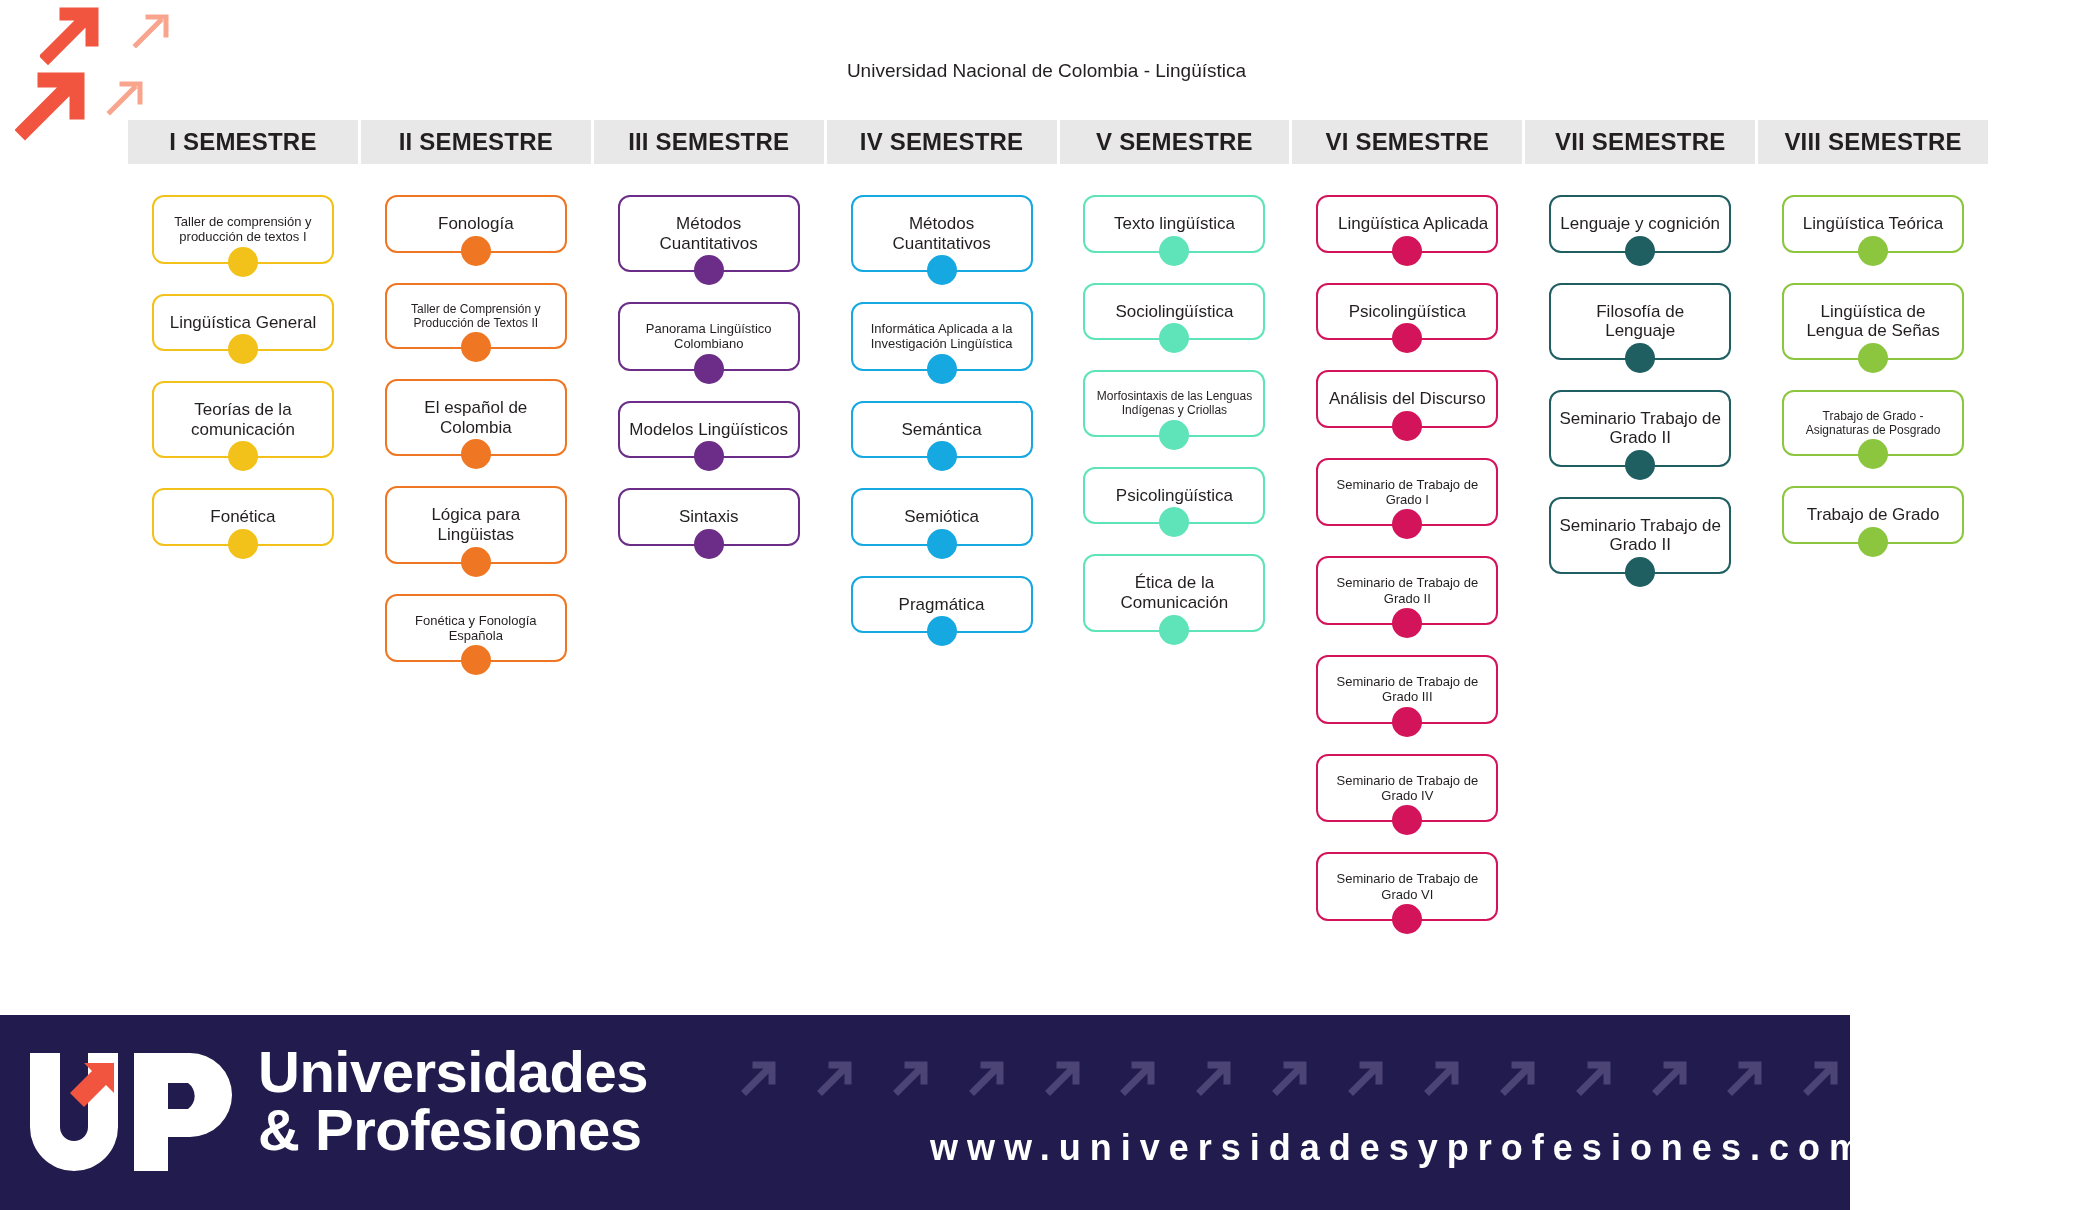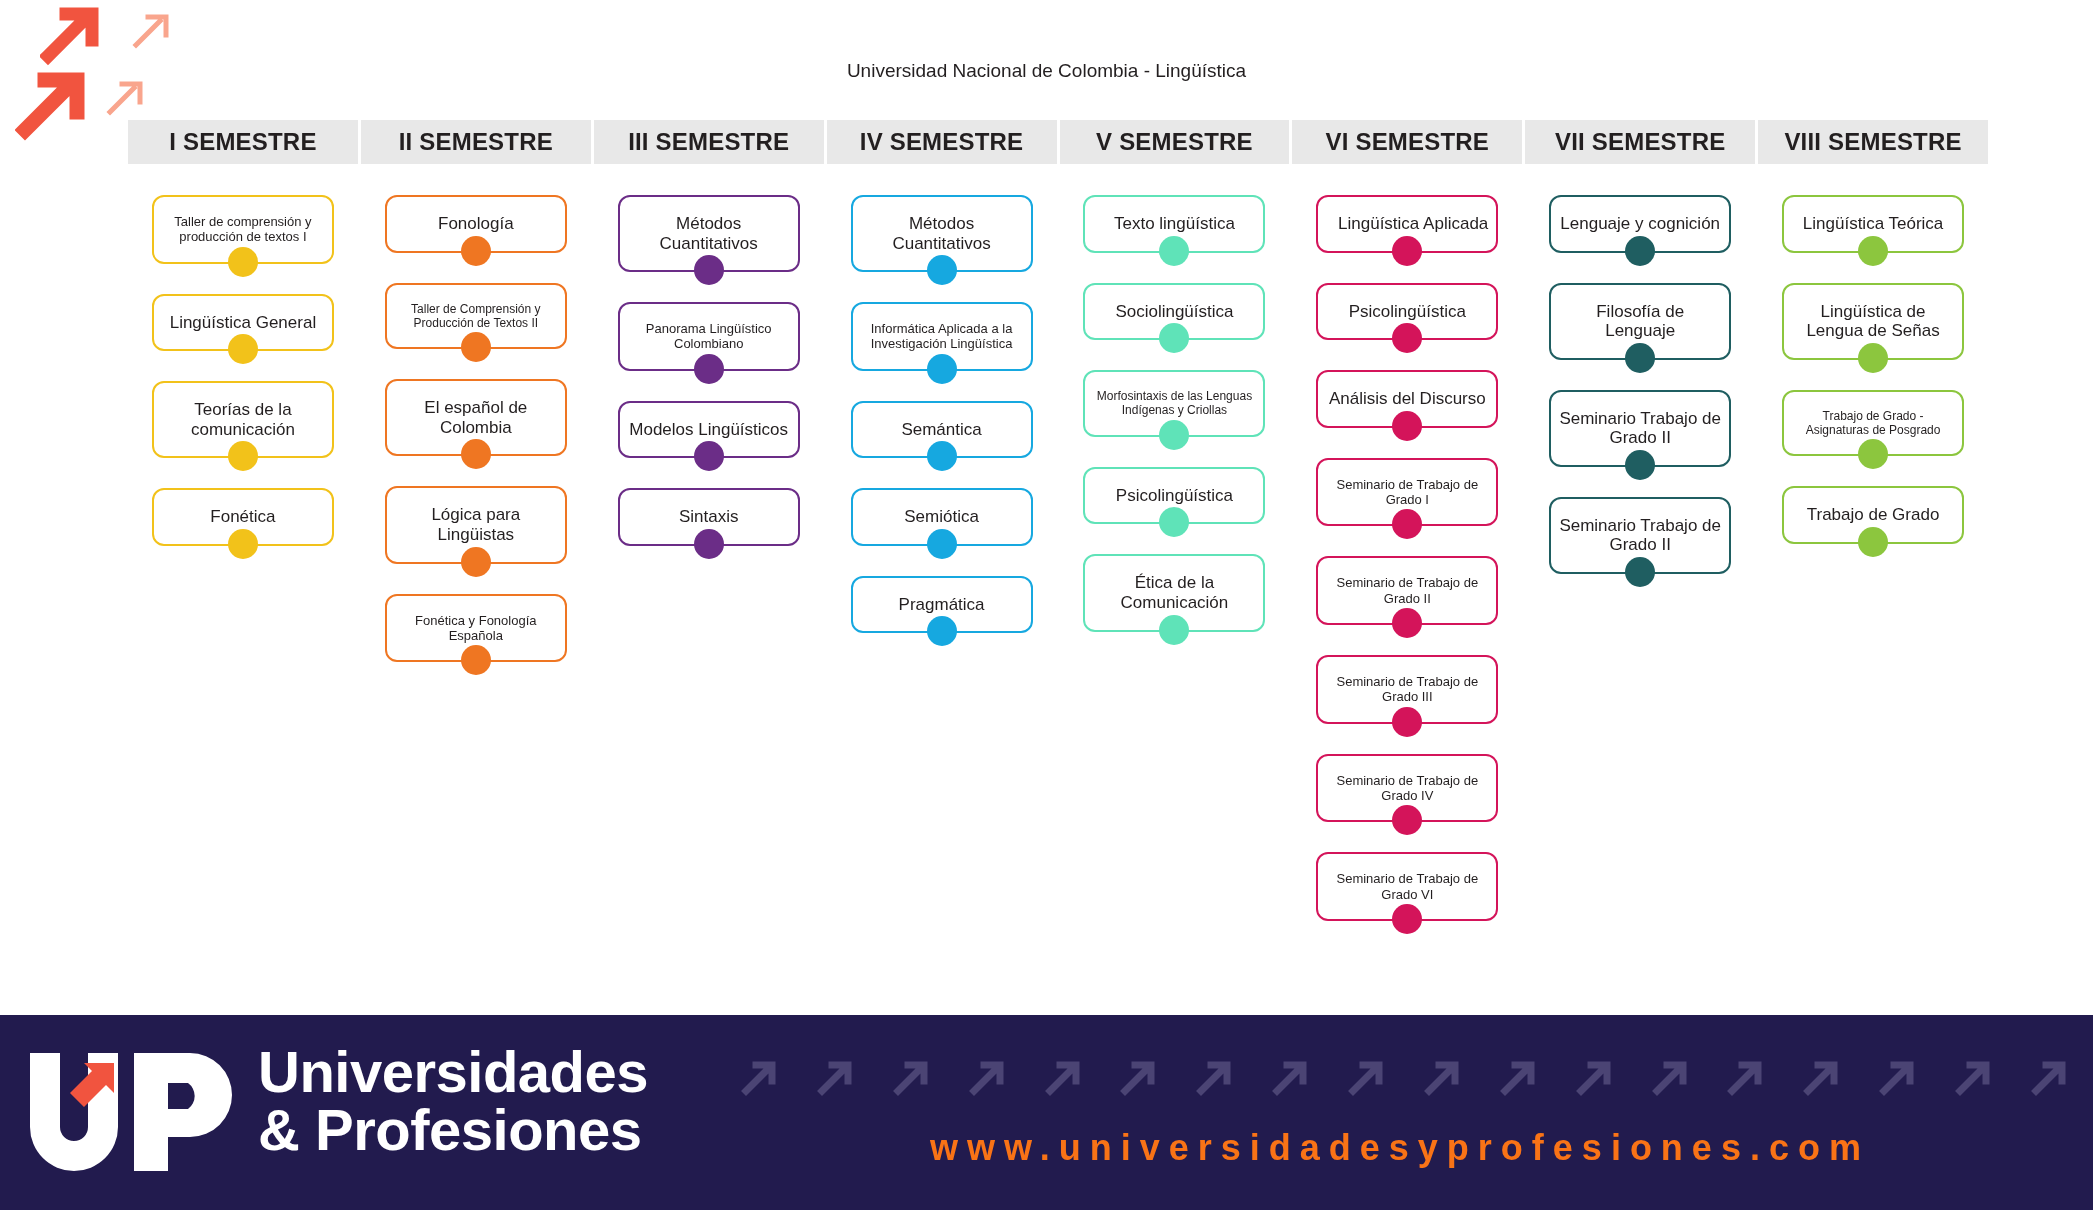--- a/index.html
+++ b/index.html
@@ -45,37 +45,37 @@
   }
   .course.small{font-size:13px;line-height:1.18;}
   .course.xsmall{font-size:12px;line-height:1.2;}
   .dot{
     position:absolute;bottom:-15px;left:50%;transform:translateX(-50%);
     width:30px;height:30px;border-radius:50%;
   }
 
   
   .banner{
-    position:absolute;left:0;bottom:0;width:2093px;height:195px;background:#221b4e;
+    position:absolute;left:0;bottom:0;width:1850px;height:195px;background:#221b4e;
     overflow:hidden;
   }
   .banner-logo{position:absolute;left:22px;top:30px;width:215px;height:130px;}
   .banner-word{
     position:absolute;left:258px;top:28px;color:#fff;font-size:58px;font-weight:bold;
     line-height:1.0;letter-spacing:-.5px;
   }
   .banner-word span{display:block;}
   .arrows-strip{
     position:absolute;left:740px;top:38px;width:1330px;height:52px;
     display:flex;justify-content:space-between;align-items:center;
   }
   .mini-arrow{opacity:.55;}
   .banner-url{
     position:absolute;left:730px;top:112px;width:1340px;text-align:center;
-    color:#f97316;font-size:36px;font-weight:bold;letter-spacing:9px;
+    color:#ffffff;font-size:36px;font-weight:bold;letter-spacing:9px;
   }
   .white-gap{position:absolute;left:0;bottom:195px;width:2093px;height:16px;background:#fff;}
 </style>
 </head>
 <body>
 
 <div class="logo-marks">
   <div class="arrow" style="left:30px;top:0;">
     <svg width="68" height="68" viewBox="0 0 68 68">
       <path d="M8 56 L44 20 M26 14 L52 14 L52 40" fill="none" stroke="#f1543f" stroke-width="13" stroke-linecap="square"></path>

